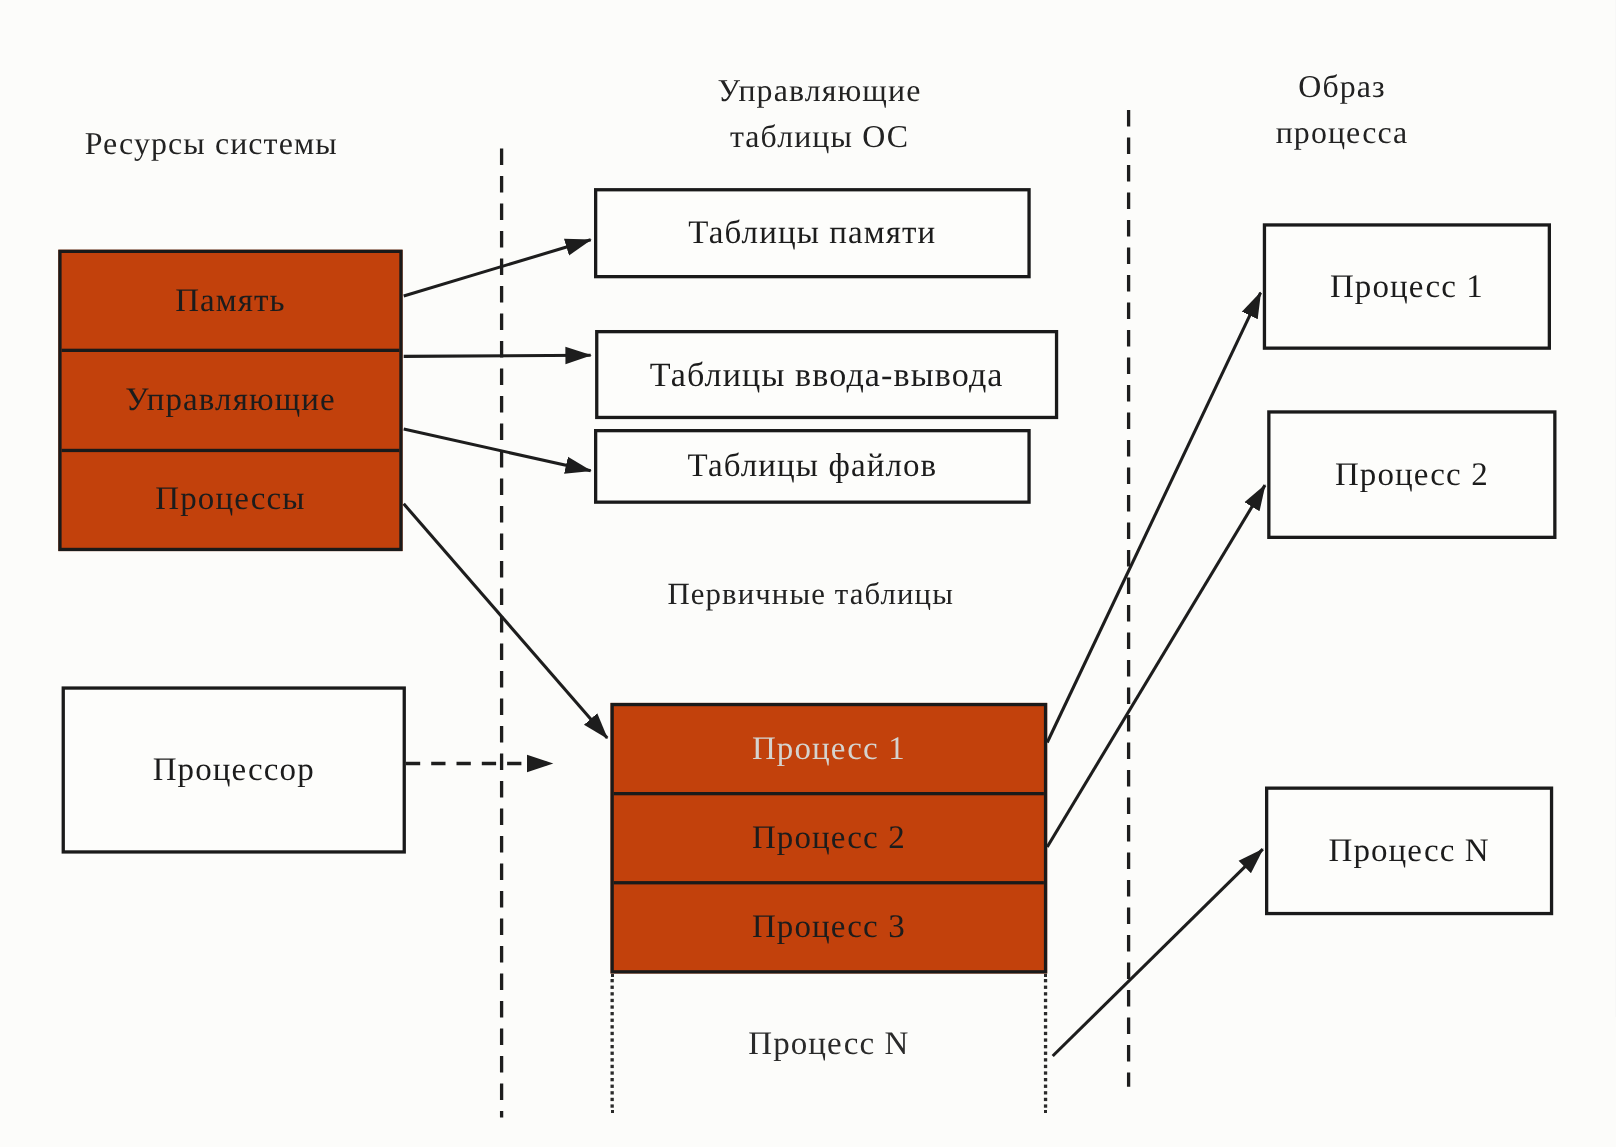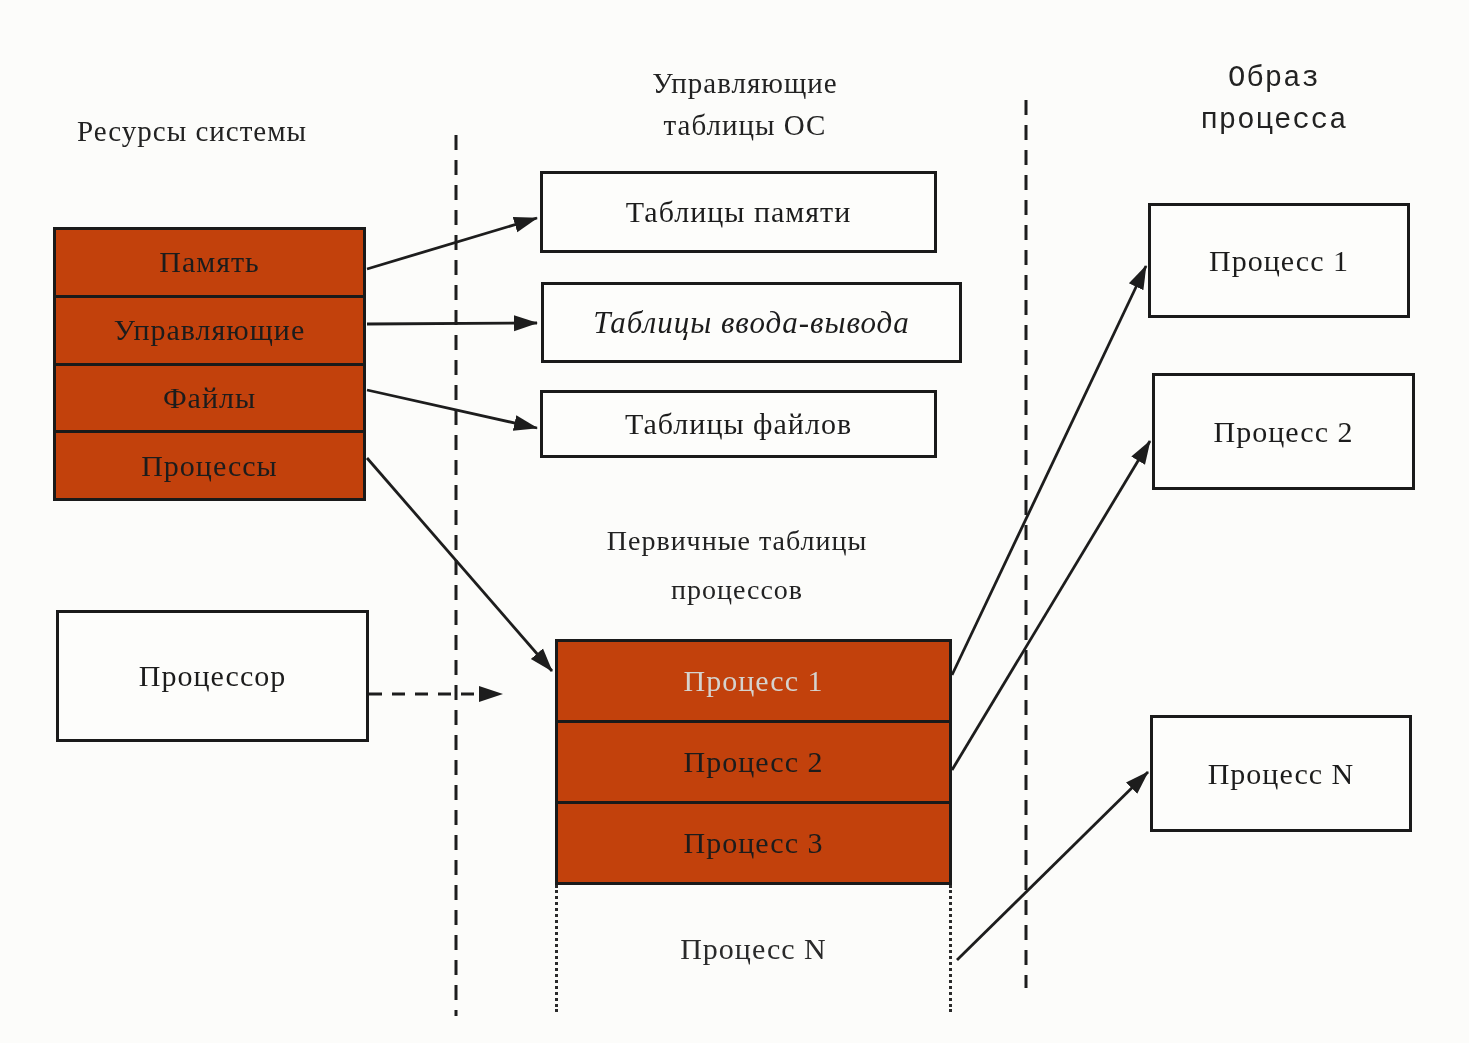--- a/index.html
+++ b/index.html
@@ -72,41 +72,39 @@
 
 <div class="canvas">
 
   <div class="hdr" style="left:595px; top:62px; width:300px;">
     <div>Управляющие</div>
     <div>таблицы ОС</div>
   </div>
 
   <div class="hdr" style="left:52px; top:110px; width:280px;">Ресурсы системы</div>
 
-  <div class="hdr" style="left:1144px; top:58px; width:260px;font-family:Liberation Mono, monospace;">
+  <div class="hdr" style="left:1090px; top:58px; width:260px;">
     <div>Образ</div>
     <div>процесса</div>
   </div>
 
   <div class="stack" style="left:53px; top:227px; width:313px; height:274px;">
     <div class="row">Память</div>
     <div class="row">Управляющие</div>
-    <div class="row">Файлы</div>
     <div class="row">Процессы</div>
   </div>
 
-  <div class="box" style="left:56px; top:610px; width:313px; height:132px;">Процессор</div>
+  <div class="box" style="left:56px; top:624px; width:313px; height:152px;">Процессор</div>
 
   <div class="box" style="left:540px; top:171px; width:397px; height:82px;">Таблицы памяти</div>
-  <div class="box" style="left:541px; top:282px; width:421px; height:81px; font-size:31px;font-style:italic;">Таблицы ввода-вывода</div>
+  <div class="box" style="left:541px; top:300px; width:421px; height:81px; font-size:31px;">Таблицы ввода-вывода</div>
   <div class="box" style="left:540px; top:390px; width:397px; height:68px;">Таблицы файлов</div>
 
   <div class="hdr" style="left:587px; top:516px; width:300px; line-height:1.75; font-size:28px;">
     <div>Первичные таблицы</div>
-    <div>процессов</div>
   </div>
 
   <div class="stack" style="left:555px; top:639px; width:397px; height:246px;">
     <div class="row faded">Процесс 1</div>
     <div class="row">Процесс 2</div>
     <div class="row">Процесс 3</div>
   </div>
 
   <div class="open-row" style="left:555px; top:885px; width:397px; height:127px;">Процесс N</div>
 

